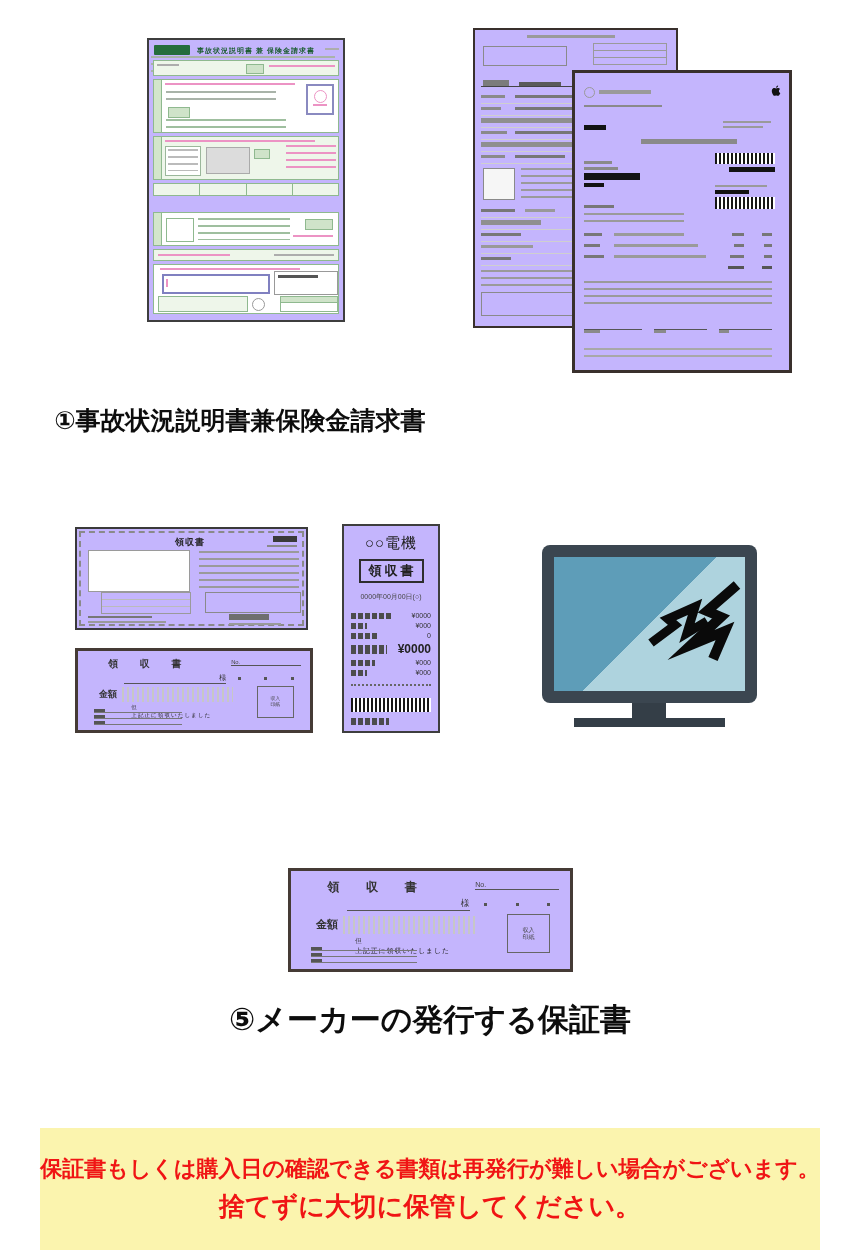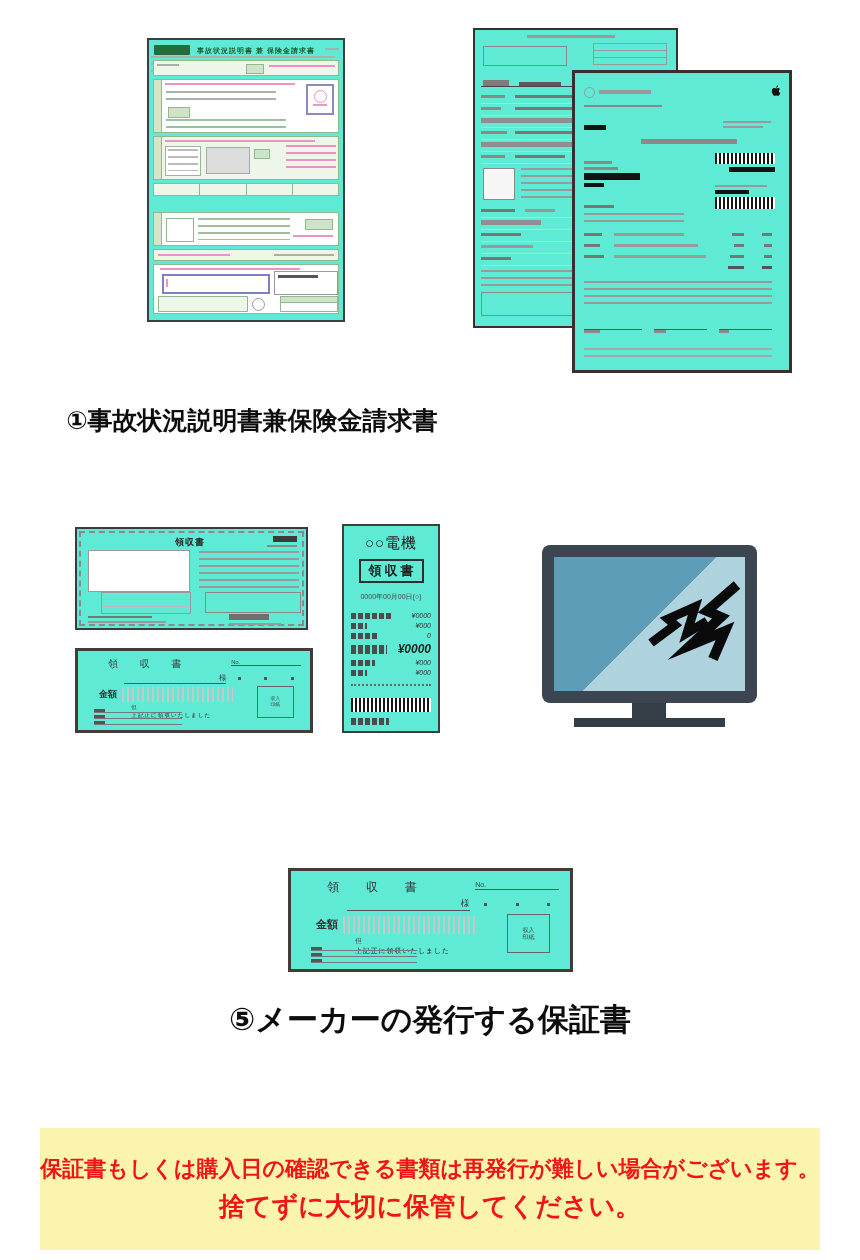--- a/index.html
+++ b/index.html
@@ -1,19 +1,19 @@
 <!DOCTYPE html>
 <html><head>
 <meta charset="utf-8">
 <style>
   html,body{margin:0;padding:0;background:#fff;}
   body{font-family:"Liberation Sans","DejaVu Sans",sans-serif;}
   .page{position:relative;width:860px;height:1260px;background:#fff;overflow:hidden;}
   .abs{position:absolute;}
-  .sheet{position:absolute;background:#5eead4;box-sizing:border-box;}
+  .sheet{position:absolute;background:#c4b5fd;box-sizing:border-box;}
   .bar{position:absolute;background:#adadad;}
   .lines{position:absolute;background-image:repeating-linear-gradient(to bottom,var(--lc,#b3b3b3) 0,var(--lc,#b3b3b3) 2px,transparent 2px,transparent 7px);}
   .caption{position:absolute;font-weight:bold;color:#0d0d0d;text-align:center;line-height:40px;font-size:26px;letter-spacing:0;}
   
   .form1{left:147px;top:38px;width:198px;height:284px;border:2px solid #3e3e3e;padding:4px;}
   .f-sec{position:relative;box-sizing:border-box;border:1px solid #8fb98f;background:#eef6ea;margin-top:3px;}
   .f-strip{position:absolute;left:0;top:0;bottom:0;width:7px;background:#d3e6cb;border-right:1px solid #8fb98f;}
   .pinkbar{position:absolute;background:#ec93c4;height:2px;}
   .greenbox{position:absolute;background:#cfe3c9;border:1px solid #8fb98f;}
   
@@ -24,21 +24,21 @@
   .redact{position:absolute;background:#131313;}
   
   .rwide{left:75px;top:527px;width:233px;height:103px;border:2px solid #3a3a3a;}
   .rwide-in{position:absolute;inset:2px;border:2px dashed #8a8a8a;}
   .rtall{left:342px;top:524px;width:98px;height:209px;border:2px solid #3e3e3e;padding:8px 7px;text-align:center;}
   .blk{background:repeating-linear-gradient(90deg,#4c4c4c 0,#4c4c4c 5px,transparent 5px,transparent 7px);height:6px;}
   
   .rform{border:3px solid #453b35;}
   .rf3{left:75px;top:648px;width:238px;height:85px;font-size:9px;}
   .rf5{left:288px;top:868px;width:285px;height:104px;font-size:11px;}
-  .rf-title{position:absolute;left:13%;top:8%;font-weight:400;color:#333;letter-spacing:.6em;font-size:1.1em;}
+  .rf-title{position:absolute;left:13%;top:8%;font-weight:700;color:#333;letter-spacing:.6em;font-size:1.1em;}
   .rf-no{position:absolute;right:4%;top:10%;width:30%;display:flex;align-items:flex-end;gap:2px;border-bottom:1px solid #555;font-size:.65em;color:#444;}
   .rf-dots{position:absolute;right:7%;top:33%;width:24%;display:flex;justify-content:space-between;}
   .rf-dots i{width:3px;height:3px;background:#555;}
   .rf-sama{position:absolute;left:20%;top:28%;width:44%;border-bottom:1.5px solid #555;text-align:right;font-size:.8em;color:#333;}
   .rf-amount{position:absolute;left:9%;top:46%;width:58%;display:flex;align-items:center;gap:5px;}
   .rf-amt-label{font-weight:600;color:#333;font-size:1em;}
   .rf-amt-box{flex:1;height:1.6em;background:repeating-linear-gradient(90deg,#c7c7c7 0,#c7c7c7 2px,transparent 2px,transparent 5px);}
   .rf-tadashi{position:absolute;left:23%;top:67%;font-size:.6em;color:#333;}
   .rf-statement{position:absolute;left:23%;top:77%;font-size:.62em;letter-spacing:1px;color:#222;}
   .rf-datelines{position:absolute;left:7%;bottom:6%;width:38%;}
@@ -121,21 +121,21 @@
         <div class="bar" style="left:3px;top:3px;width:40px;height:3px;background:#555;"></div>
       </div>
       <div class="abs" style="left:4px;top:31px;width:88px;height:14px;border:1px solid #8fb98f;background:#eef6ea;"></div>
       <div class="abs" style="left:98px;top:33px;width:11px;height:11px;border:1px solid #999;border-radius:50%;"></div>
       <div class="abs" style="left:126px;top:31px;width:56px;height:14px;border:1px solid #8fb98f;">
         <div style="height:5px;background:#cfe3c9;border-bottom:1px solid #8fb98f;"></div>
       </div>
     </div>
   </div>
 
-  <div class="caption" style="left:32px;top:400px;width:440px;font-size:25px;">①事故状況説明書兼保険金請求書</div>
+  <div class="caption" style="left:20px;top:400px;width:440px;font-size:25px;">①事故状況説明書兼保険金請求書</div>
 
   <div class="sheet docback">
     <div class="bar" style="left:52px;top:5px;width:88px;height:3px;--x:0;background:#9a9a9a;"></div>
     <div class="abs" style="left:8px;top:16px;width:82px;height:18px;border:1px solid #8a8a8a;"></div>
     <div class="abs" style="left:118px;top:13px;width:74px;">
       <div class="docrow" style="height:6px;border:1px solid #9a9a9a;border-bottom:none;"></div>
       <div class="docrow" style="height:6px;border:1px solid #9a9a9a;border-bottom:none;"></div>
       <div class="docrow" style="height:6px;border:1px solid #9a9a9a;"></div>
     </div>
     <div class="abs" style="left:8px;top:42px;width:120px;">
@@ -295,21 +295,21 @@
     <div class="rf-stamp">
         <span>収入</span>
         <span>印紙</span>
       </div>
   </div>
 
   <div class="sheet rtall">
     <div style="font-size:15px;color:#222;letter-spacing:1px;">○○電機</div>
     <div style="display:inline-block;border:2px solid #2e2e2e;font-size:13px;font-weight:bold;letter-spacing:3px;padding:1px 5px 1px 8px;margin-top:6px;color:#222;">領収書</div>
     <div style="font-size:7px;color:#444;margin-top:9px;white-space:nowrap;">0000年00月00日(○)</div>
-    <div style="margin-top:10px;text-align:right;font-style:italic;">
+    <div style="margin-top:10px;text-align:right;">
       <div style="display:flex;justify-content:space-between;align-items:center;margin-top:3px;">
           <span class="blk" style="width:40px;"></span>
           <span style="font-size:7px;color:#333;">¥0000</span>
         </div>
       <div style="display:flex;justify-content:space-between;align-items:center;margin-top:3px;">
           <span class="blk" style="width:16px;"></span>
           <span style="font-size:7px;color:#333;">¥000</span>
         </div>
       <div style="display:flex;justify-content:space-between;align-items:center;margin-top:3px;">
           <span class="blk" style="width:28px;"></span>

